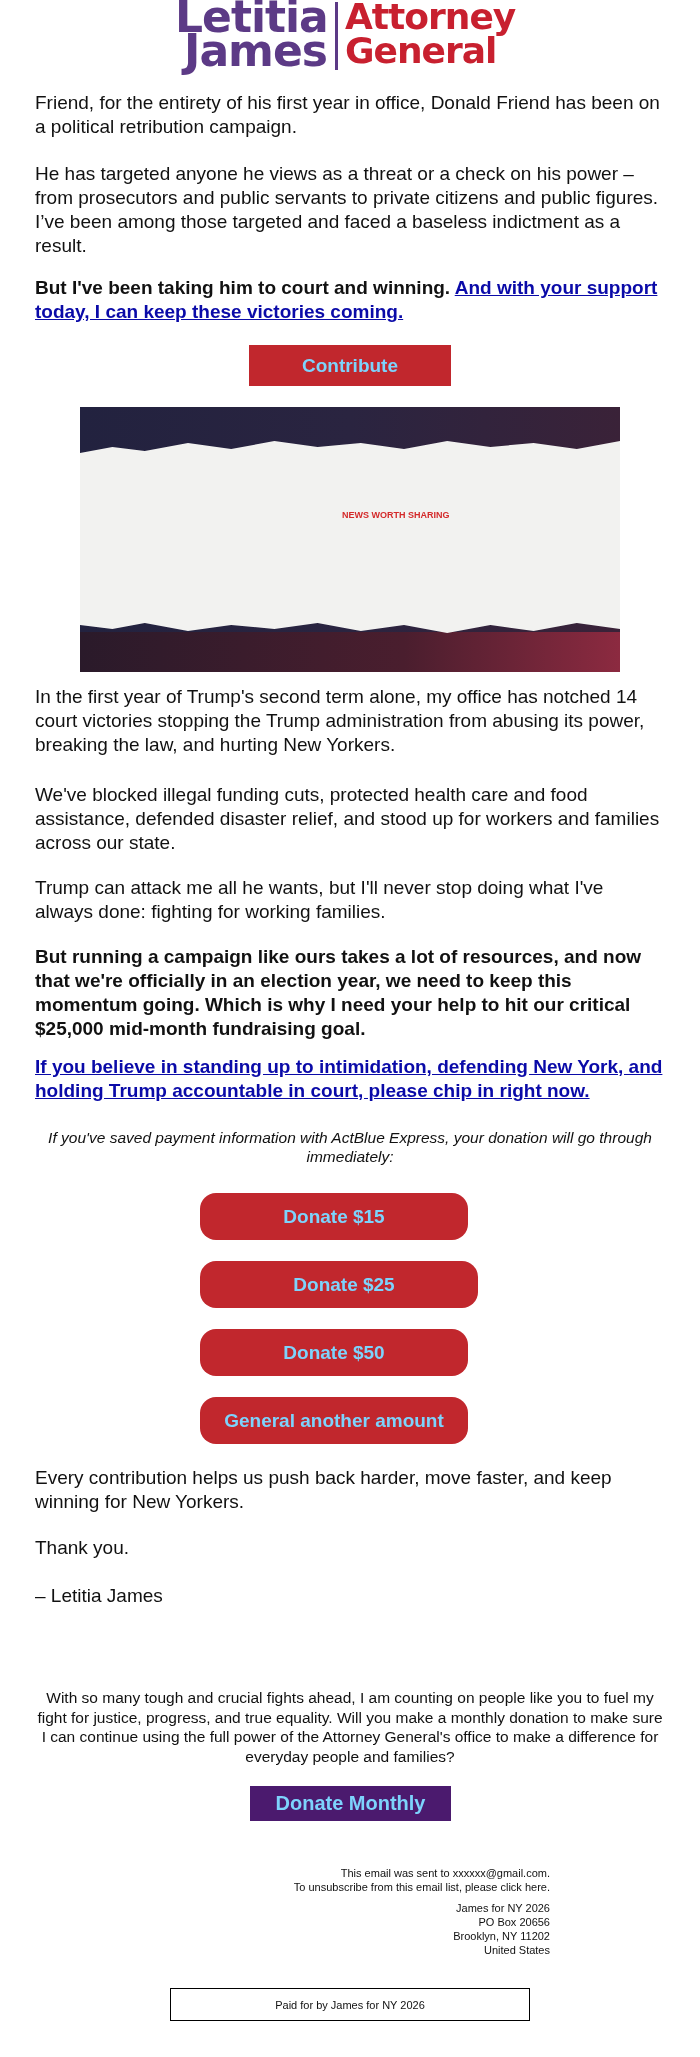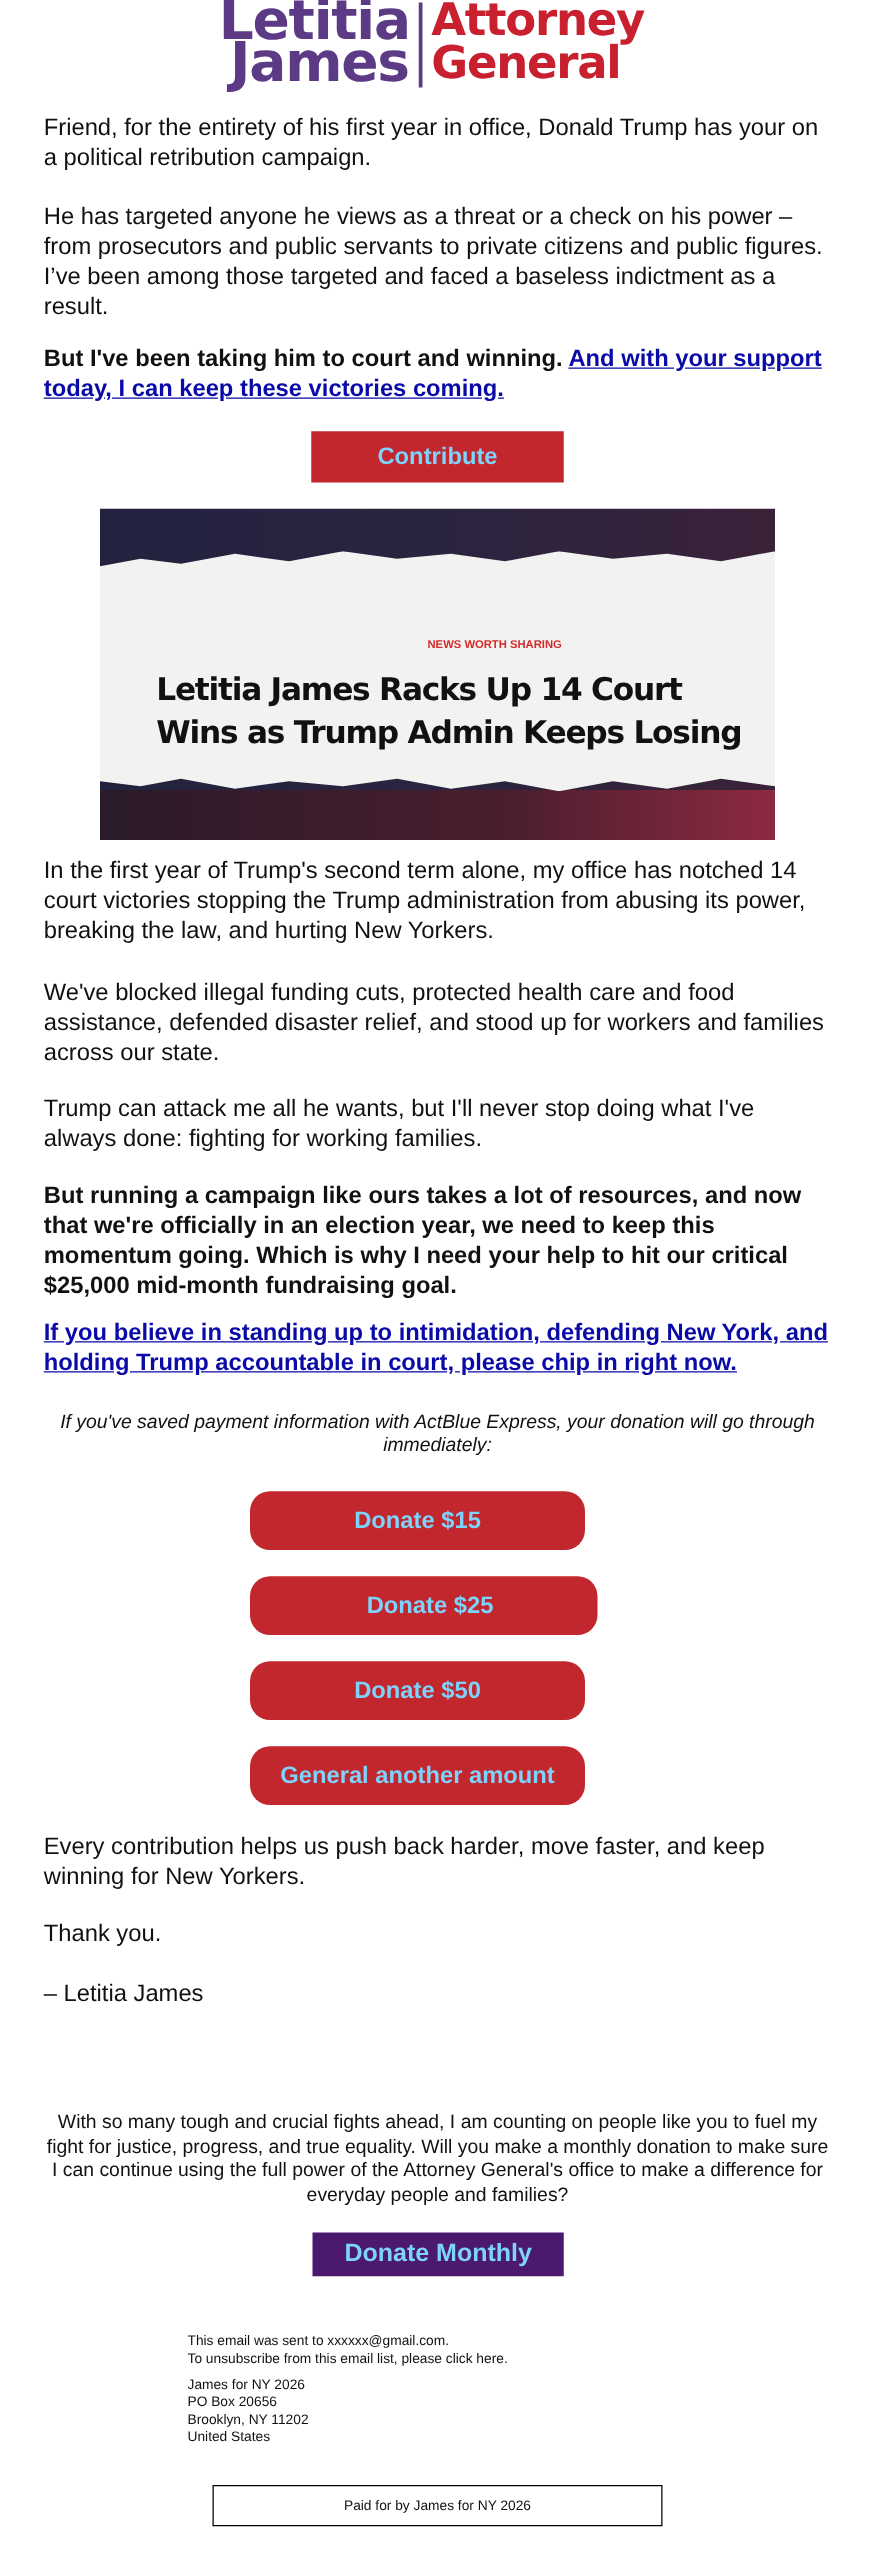--- a/index.html
+++ b/index.html
@@ -41,21 +41,21 @@
                  color: #4a4a4a; letter-spacing: -1px; }
   .hero .brand .q { color: #d42a2a; }
   .hero .tag { position: absolute; left: 262px; top: 103px; font-size: 9px; font-weight: bold; color: #d42a2a; }
   .hero .headline { position: absolute; left: 45px; top: 128px; width: 480px; font-family: "DejaVu Sans", sans-serif;
                     font-weight: bold; font-size: 25px; line-height: 34px; color: #111111; letter-spacing: -1px; }
 
   .italic-note { position: absolute; left: 35px; width: 630px; top: 1128px; text-align: center;
                  font-style: italic; font-size: 15.5px; line-height: 19px; color: #111111; }
   .ps { position: absolute; left: 35px; width: 630px; top: 1688px; text-align: center;
         font-size: 15.5px; line-height: 19.5px; }
-  .footer { position: absolute; left: 150px; width: 400px; top: 1866px; text-align: left;
+  .footer { position: absolute; left: 150px; width: 400px; top: 1866px; text-align: right;
             font-size: 11px; line-height: 14px; color: #111111; }
   .footer .addr { margin-top: 7px; }
   .paid-box { position: absolute; left: 170px; top: 1988px; width: 358px; height: 31px; border: 1px solid #000000;
               display: flex; align-items: center; justify-content: center; font-size: 11px; }
 </style>
 </head>
 <body>
 
 <div class="logo">
   <div class="left">
@@ -63,39 +63,38 @@
     <div>James</div>
   </div>
   <div class="bar"></div>
   <div class="right">
     <div>Attorney</div>
     <div>General</div>
   </div>
 </div>
 
 <div class="wrap" style="top:91px;">
-  <p class="body">Friend, for the entirety of his first year in office, Donald Trump has your on a political retribution campaign.</p>
+  <p class="body">Friend, for the entirety of his first year in office, Donald Friend has been on a political retribution campaign.</p>
 </div>
 <div class="wrap" style="top:162px;">
   <p class="body">He has targeted anyone he views as a threat or a check on his power – from prosecutors and public servants to private citizens and public figures. I’ve been among those targeted and faced a baseless indictment as a result.</p>
 </div>
 <div class="wrap" style="top:276px;">
   <p class="body bold">
     <span>But I've been taking him to court and winning.</span>
     <a class="link" href="#">And with your support today, I can keep these victories coming.</a>
   </p>
 </div>
 
 <div class="btn btn-contribute">Contribute</div>
 
 <div class="hero">
   <div class="bottom"></div>
   <div class="paper"></div>
   <div class="tag">NEWS WORTH SHARING</div>
-  <div class="headline">Letitia James Racks Up 14 Court Wins as Trump Admin Keeps Losing</div>
 </div>
 
 <div class="wrap" style="top:685px;">
   <p class="body">In the first year of Trump's second term alone, my office has notched 14 court victories stopping the Trump administration from abusing its power, breaking the law, and hurting New Yorkers.</p>
 </div>
 <div class="wrap" style="top:783px;">
   <p class="body">We've blocked illegal funding cuts, protected health care and food assistance, defended disaster relief, and stood up for workers and families across our state.</p>
 </div>
 <div class="wrap" style="top:876px;">
   <p class="body">Trump can attack me all he wants, but I'll never stop doing what I've always done: fighting for working families.</p>

